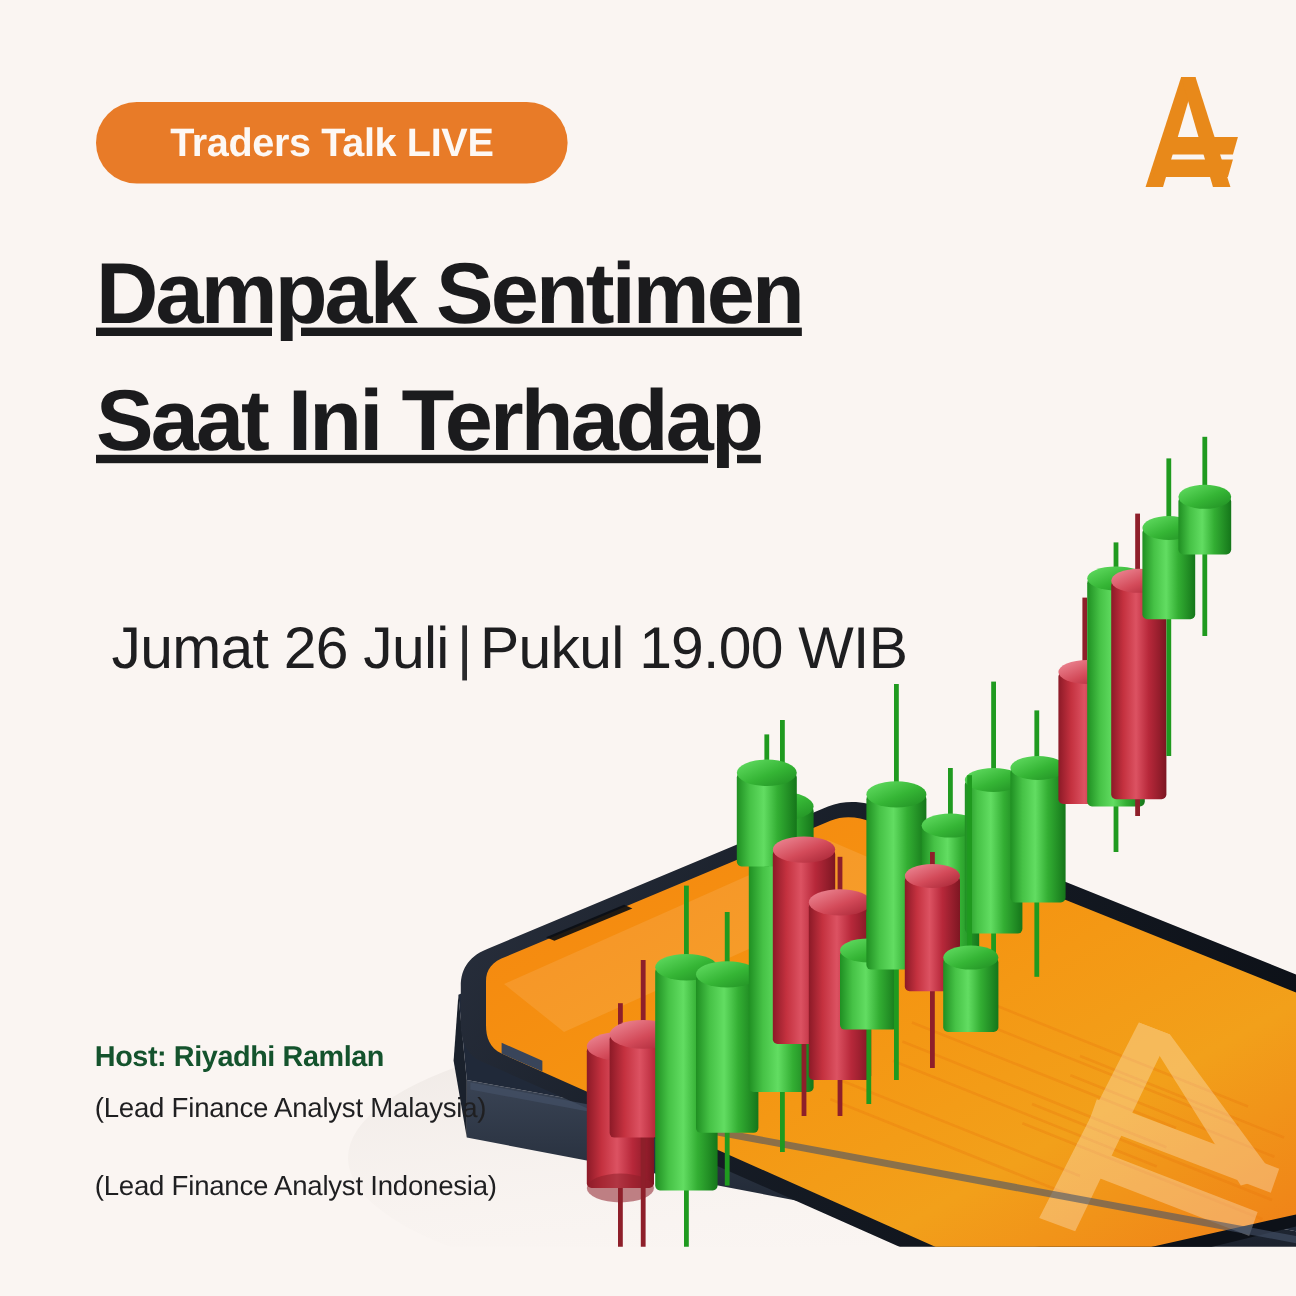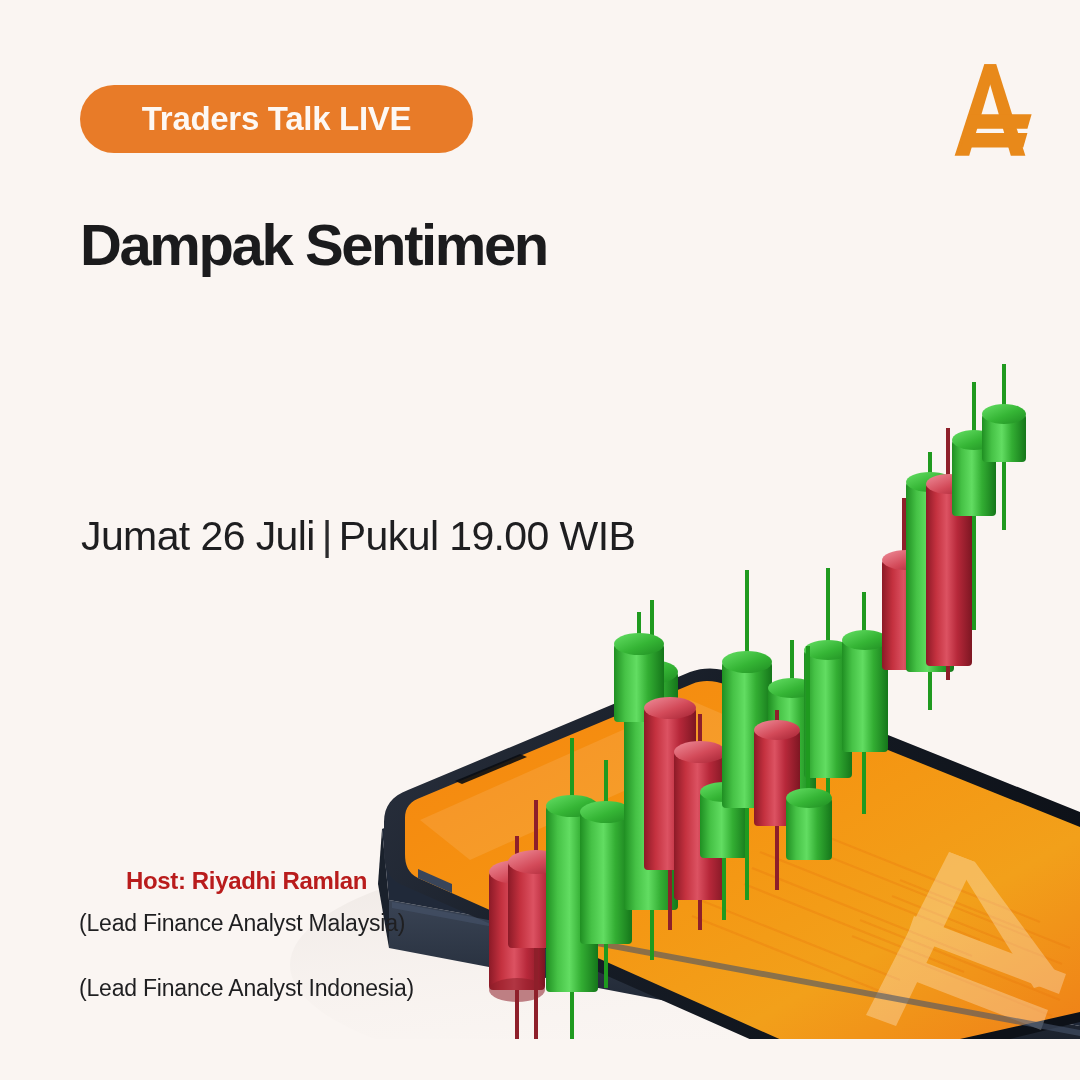--- a/index.html
+++ b/index.html
@@ -35,53 +35,53 @@
     color:#fdf8f4;
     font-size:33px; font-weight:bold;
     letter-spacing:-0.3px;
     white-space:nowrap;
   }
 
   .headline {
     position:absolute; left:80px; top:192px;
     width:760px;
     color:#1b1b1d;
-    font-size:58px;
+    font-size:72px;
     font-weight:bold;
     line-height:106px;
     letter-spacing:-2.4px;
+    text-decoration:underline;
   }
   .headline .hl-line { display:block; }
 
   .datetime {
-    position:absolute; left:81px; top:513px;
+    position:absolute; left:93px; top:513px;
     color:#1e1e20;
-    font-size:41px;
+    font-size:49px;
     font-weight:normal;
     letter-spacing:-0.6px;
     white-space:nowrap;
   }
   .datetime .sep {
     display:inline-block;
     margin:0 7px;
     font-weight:300;
     color:#2a2a2c;
   }
 
   .credits { position:absolute; left:79px; top:866px; }
   .credit-block { margin-bottom:34px; }
   .credit-block:last-child { margin-bottom:0; }
   .credit-name {
-    color:#b91c1c;
+    color:#14532d;
     font-size:24px;
     font-weight:bold;
     letter-spacing:-0.35px;
     line-height:30px;
     white-space:nowrap;
-    text-align:center;
   }
   .credit-role {
     color:#1f1f21;
     font-size:23px;
     font-weight:normal;
     letter-spacing:-0.2px;
     line-height:31px;
     margin-top:12px;
     white-space:nowrap;
   }
@@ -355,20 +355,21 @@
         </g>
       </svg>
     </div>
 
     <div class="badge">
       <span>Traders Talk LIVE</span>
     </div>
 
     <h1 class="headline">
       <span class="hl-line">Dampak Sentimen</span>
+      <span class="hl-line">Saat Ini Terhadap</span>
     </h1>
 
     <div class="datetime">
       <span>Jumat 26 Juli</span><span class="sep">|</span><span>Pukul 19.00 WIB</span>
     </div>
 
     <div class="credits">
       <div class="credit-block">
         <div class="credit-name">Host: Riyadhi Ramlan</div>
         <div class="credit-role">(Lead Finance Analyst Malaysia)</div>

